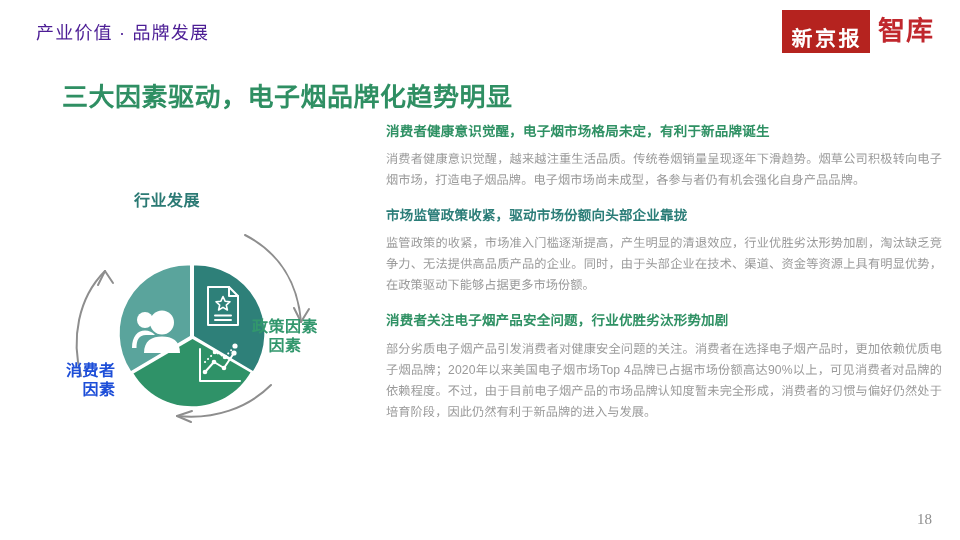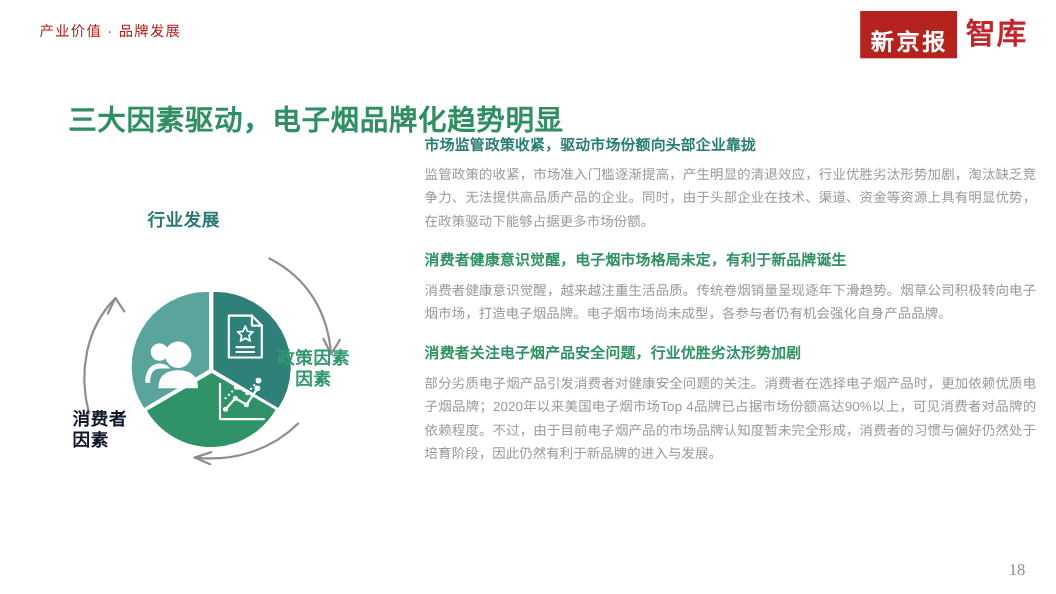--- a/index.html
+++ b/index.html
@@ -17,23 +17,23 @@
     height: 540px;
     background: #ffffff;
     overflow: hidden;
   }
 
   
   .kicker {
     position: absolute;
     left: 36px;
     top: 18px;
-    font-size: 13px;
+    font-size: 18px;
     letter-spacing: 1.2px;
-    color: #b91c1c;
+    color: #4c1d95;
     white-space: nowrap;
   }
   .logo {
     position: absolute;
     right: 26px;
     top: 16px;
     display: flex;
     align-items: center;
     height: 30px;
   }
@@ -53,21 +53,21 @@
     font-weight: bold;
     letter-spacing: 1px;
     line-height: 1;
     margin-left: 8px;
     display: inline-block;
   }
 
   .slide-title {
     position: absolute;
     left: 62px;
-    top: 88px;
+    top: 76px;
     font-size: 26px;
     font-weight: bold;
     letter-spacing: 0.5px;
     color: #2f8f63;
     white-space: nowrap;
   }
 
   
   .diagram {
     position: absolute;
@@ -81,21 +81,21 @@
   .dlabel {
     position: absolute;
     font-size: 16px;
     font-weight: bold;
     line-height: 1.18;
     letter-spacing: 0.5px;
     white-space: nowrap;
   }
   .dlabel-policy   { left: 86px;  top: 16px;  color: #2b7a74; }
   .dlabel-industry { left: 204px; top: 142px; color: #32976d; text-align: center; }
-  .dlabel-consumer { left: 18px;  top: 197px; color: #0f172a; text-align: left; }
+  .dlabel-consumer { left: 18px;  top: 186px; color: #1d4ed8; text-align: right; }
 
   
   .content {
     position: absolute;
     left: 386px;
     top: 122px;
     width: 556px;
   }
   .block { margin-bottom: 15px; }
   .block:last-child { margin-bottom: 0; }
@@ -205,27 +205,27 @@
 
     <div class="dlabel dlabel-consumer">
       <div>消费者</div>
       <div>因素</div>
     </div>
   </div>
 
   <div class="content">
 
     <div class="block">
+      <h3 class="block-head head-green">消费者健康意识觉醒，电子烟市场格局未定，有利于新品牌诞生</h3>
+      <p class="block-body">消费者健康意识觉醒，越来越注重生活品质。传统卷烟销量呈现逐年下滑趋势。烟草公司积极转向电子烟市场，打造电子烟品牌。电子烟市场尚未成型，各参与者仍有机会强化自身产品品牌。</p>
+    </div>
+
+    <div class="block">
       <h3 class="block-head head-teal">市场监管政策收紧，驱动市场份额向头部企业靠拢</h3>
       <p class="block-body">监管政策的收紧，市场准入门槛逐渐提高，产生明显的清退效应，行业优胜劣汰形势加剧，淘汰缺乏竞争力、无法提供高品质产品的企业。同时，由于头部企业在技术、渠道、资金等资源上具有明显优势，在政策驱动下能够占据更多市场份额。</p>
-    </div>
-
-    <div class="block">
-      <h3 class="block-head head-green">消费者健康意识觉醒，电子烟市场格局未定，有利于新品牌诞生</h3>
-      <p class="block-body">消费者健康意识觉醒，越来越注重生活品质。传统卷烟销量呈现逐年下滑趋势。烟草公司积极转向电子烟市场，打造电子烟品牌。电子烟市场尚未成型，各参与者仍有机会强化自身产品品牌。</p>
     </div>
 
     <div class="block">
       <h3 class="block-head head-green">消费者关注电子烟产品安全问题，行业优胜劣汰形势加剧</h3>
       <p class="block-body">部分劣质电子烟产品引发消费者对健康安全问题的关注。消费者在选择电子烟产品时，更加依赖优质电子烟品牌；2020年以来美国电子烟市场Top 4品牌已占据市场份额高达90%以上，可见消费者对品牌的依赖程度。不过，由于目前电子烟产品的市场品牌认知度暂未完全形成，消费者的习惯与偏好仍然处于培育阶段，因此仍然有利于新品牌的进入与发展。</p>
     </div>
 
   </div>
 
   <div class="page-number">18</div>

